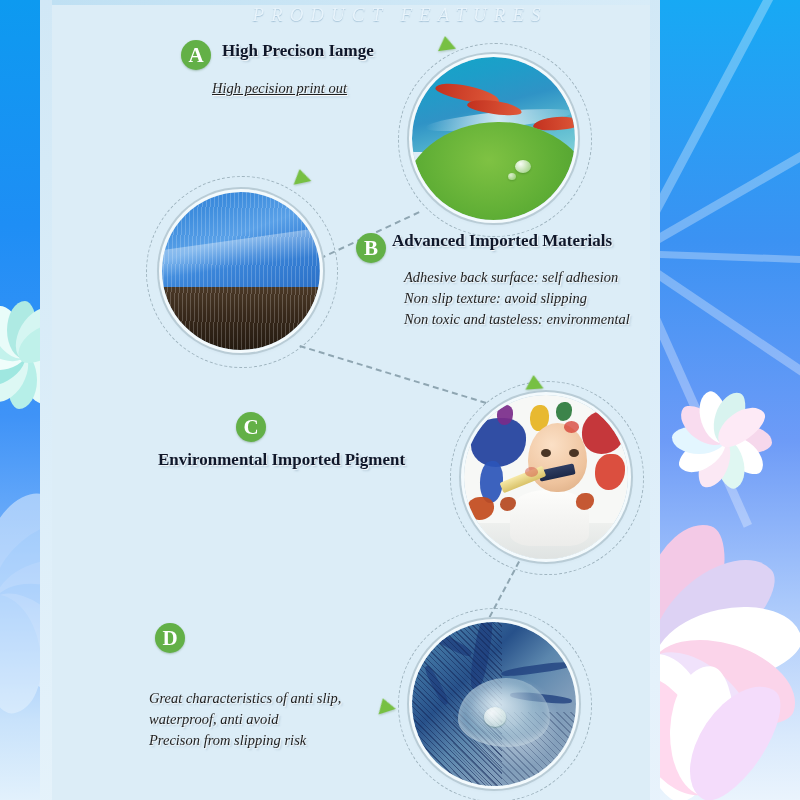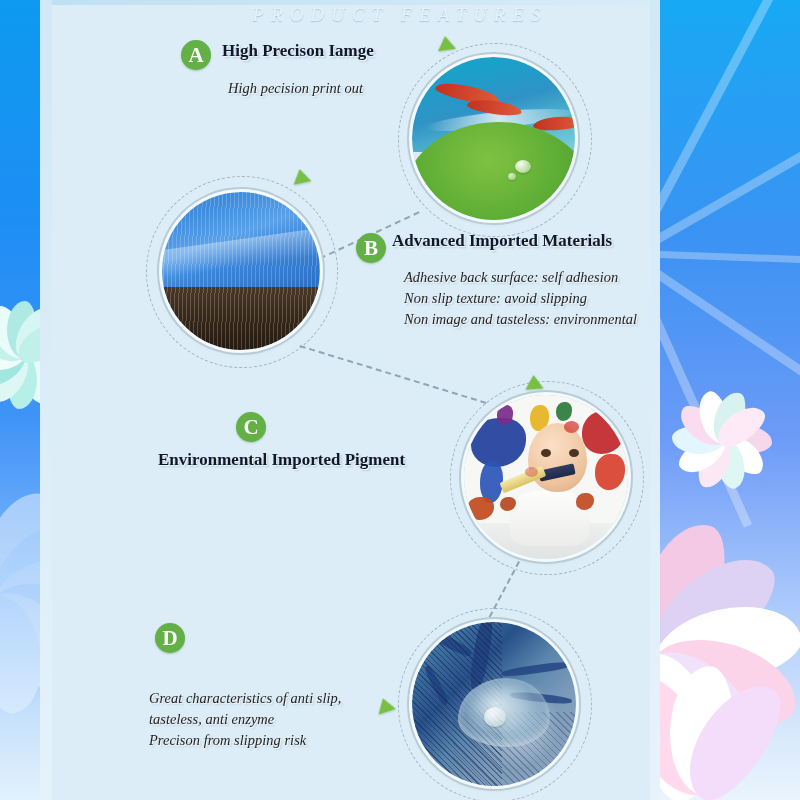--- a/index.html
+++ b/index.html
@@ -217,21 +217,21 @@
   <div class="conn" style="left:300px;top:345px;width:195px;transform:rotate(17deg);"></div>
   <div class="conn" style="left:520px;top:562px;width:82px;transform:rotate(118deg);"></div>
 
   <div class="arrow" style="left:437px;top:36px;transform:rotate(-8deg);"></div>
   <div class="arrow" style="left:292px;top:169px;transform:rotate(-12deg);"></div>
   <div class="arrow" style="left:525px;top:375px;transform:rotate(-4deg);"></div>
   <div class="arrow" style="left:376px;top:698px;transform:rotate(-18deg);"></div>
 
   <div class="badge" style="left:181px;top:40px;">A</div>
   <div class="heading" style="left:222px;top:41px;">High Precison Iamge</div>
-  <div class="lines" style="left:228px;top:78px;">
+  <div class="lines" style="left:212px;top:78px;text-decoration:underline;">
     <div>High pecision print out</div>
   </div>
 
   <div class="photo" style="left:412px;top:57px;width:163px;height:163px;">
     <div class="inner">
       <div class="koi-water"></div>
       <div class="koi-sheen"></div>
       <div class="koi-fish" style="left:14%;top:18%;width:40%;height:9%;transform:rotate(12deg);"></div>
       <div class="koi-fish" style="left:34%;top:27%;width:34%;height:8%;transform:rotate(8deg);"></div>
       <div class="koi-fish" style="left:74%;top:37%;width:30%;height:8%;transform:rotate(-4deg);"></div>
@@ -248,21 +248,21 @@
       <div class="fab-bottom"></div>
       <div class="fab-weave"></div>
     </div>
   </div>
 
   <div class="badge" style="left:356px;top:233px;">B</div>
   <div class="heading" style="left:392px;top:231px;">Advanced Imported Materials</div>
   <div class="lines" style="left:404px;top:267px;">
     <div>Adhesive back surface: self adhesion</div>
     <div>Non slip texture: avoid slipping</div>
-    <div>Non image and tasteless: environmental</div>
+    <div>Non toxic and tasteless: environmental</div>
   </div>
 
   <div class="badge" style="left:236px;top:412px;">C</div>
   <div class="heading" style="left:158px;top:450px;">Environmental Imported Pigment</div>
 
   <div class="photo" style="left:464px;top:395px;width:164px;height:164px;">
     <div class="inner">
       <div class="paint-bg"></div>
       <div class="splat" style="left:4%;top:14%;width:34%;height:30%;background:#1f3f9c;"></div>
       <div class="splat" style="left:10%;top:40%;width:14%;height:26%;background:#2b55b8;"></div>
@@ -282,21 +282,21 @@
       <div class="brush-h" style="left:22%;top:48%;width:28%;height:7%;transform:rotate(-22deg);"></div>
       <div class="cheek" style="left:37%;top:44%;width:8%;height:6%;"></div>
       <div class="splat" style="left:68%;top:60%;width:11%;height:10%;background:#c04a22;"></div>
       <div class="splat" style="left:22%;top:62%;width:10%;height:9%;background:#b5481f;"></div>
     </div>
   </div>
 
   <div class="badge" style="left:155px;top:623px;">D</div>
   <div class="lines" style="left:149px;top:688px;">
     <div>Great characteristics of anti slip,</div>
-    <div>tasteless, anti enzyme</div>
+    <div>waterproof, anti avoid</div>
     <div>Precison from slipping risk</div>
   </div>
 
   <div class="photo" style="left:412px;top:622px;width:164px;height:164px;">
     <div class="inner">
       <div class="wtr"></div>
       <div class="wtr-vein" style="left:38%;top:-4%;width:9%;height:46%;transform:rotate(10deg);"></div>
       <div class="wtr-vein" style="left:8%;top:10%;width:30%;height:6%;transform:rotate(28deg);"></div>
       <div class="wtr-vein" style="left:2%;top:36%;width:26%;height:5%;transform:rotate(62deg);"></div>
       <div class="wtr-vein" style="left:54%;top:26%;width:44%;height:5%;transform:rotate(-8deg);"></div>

